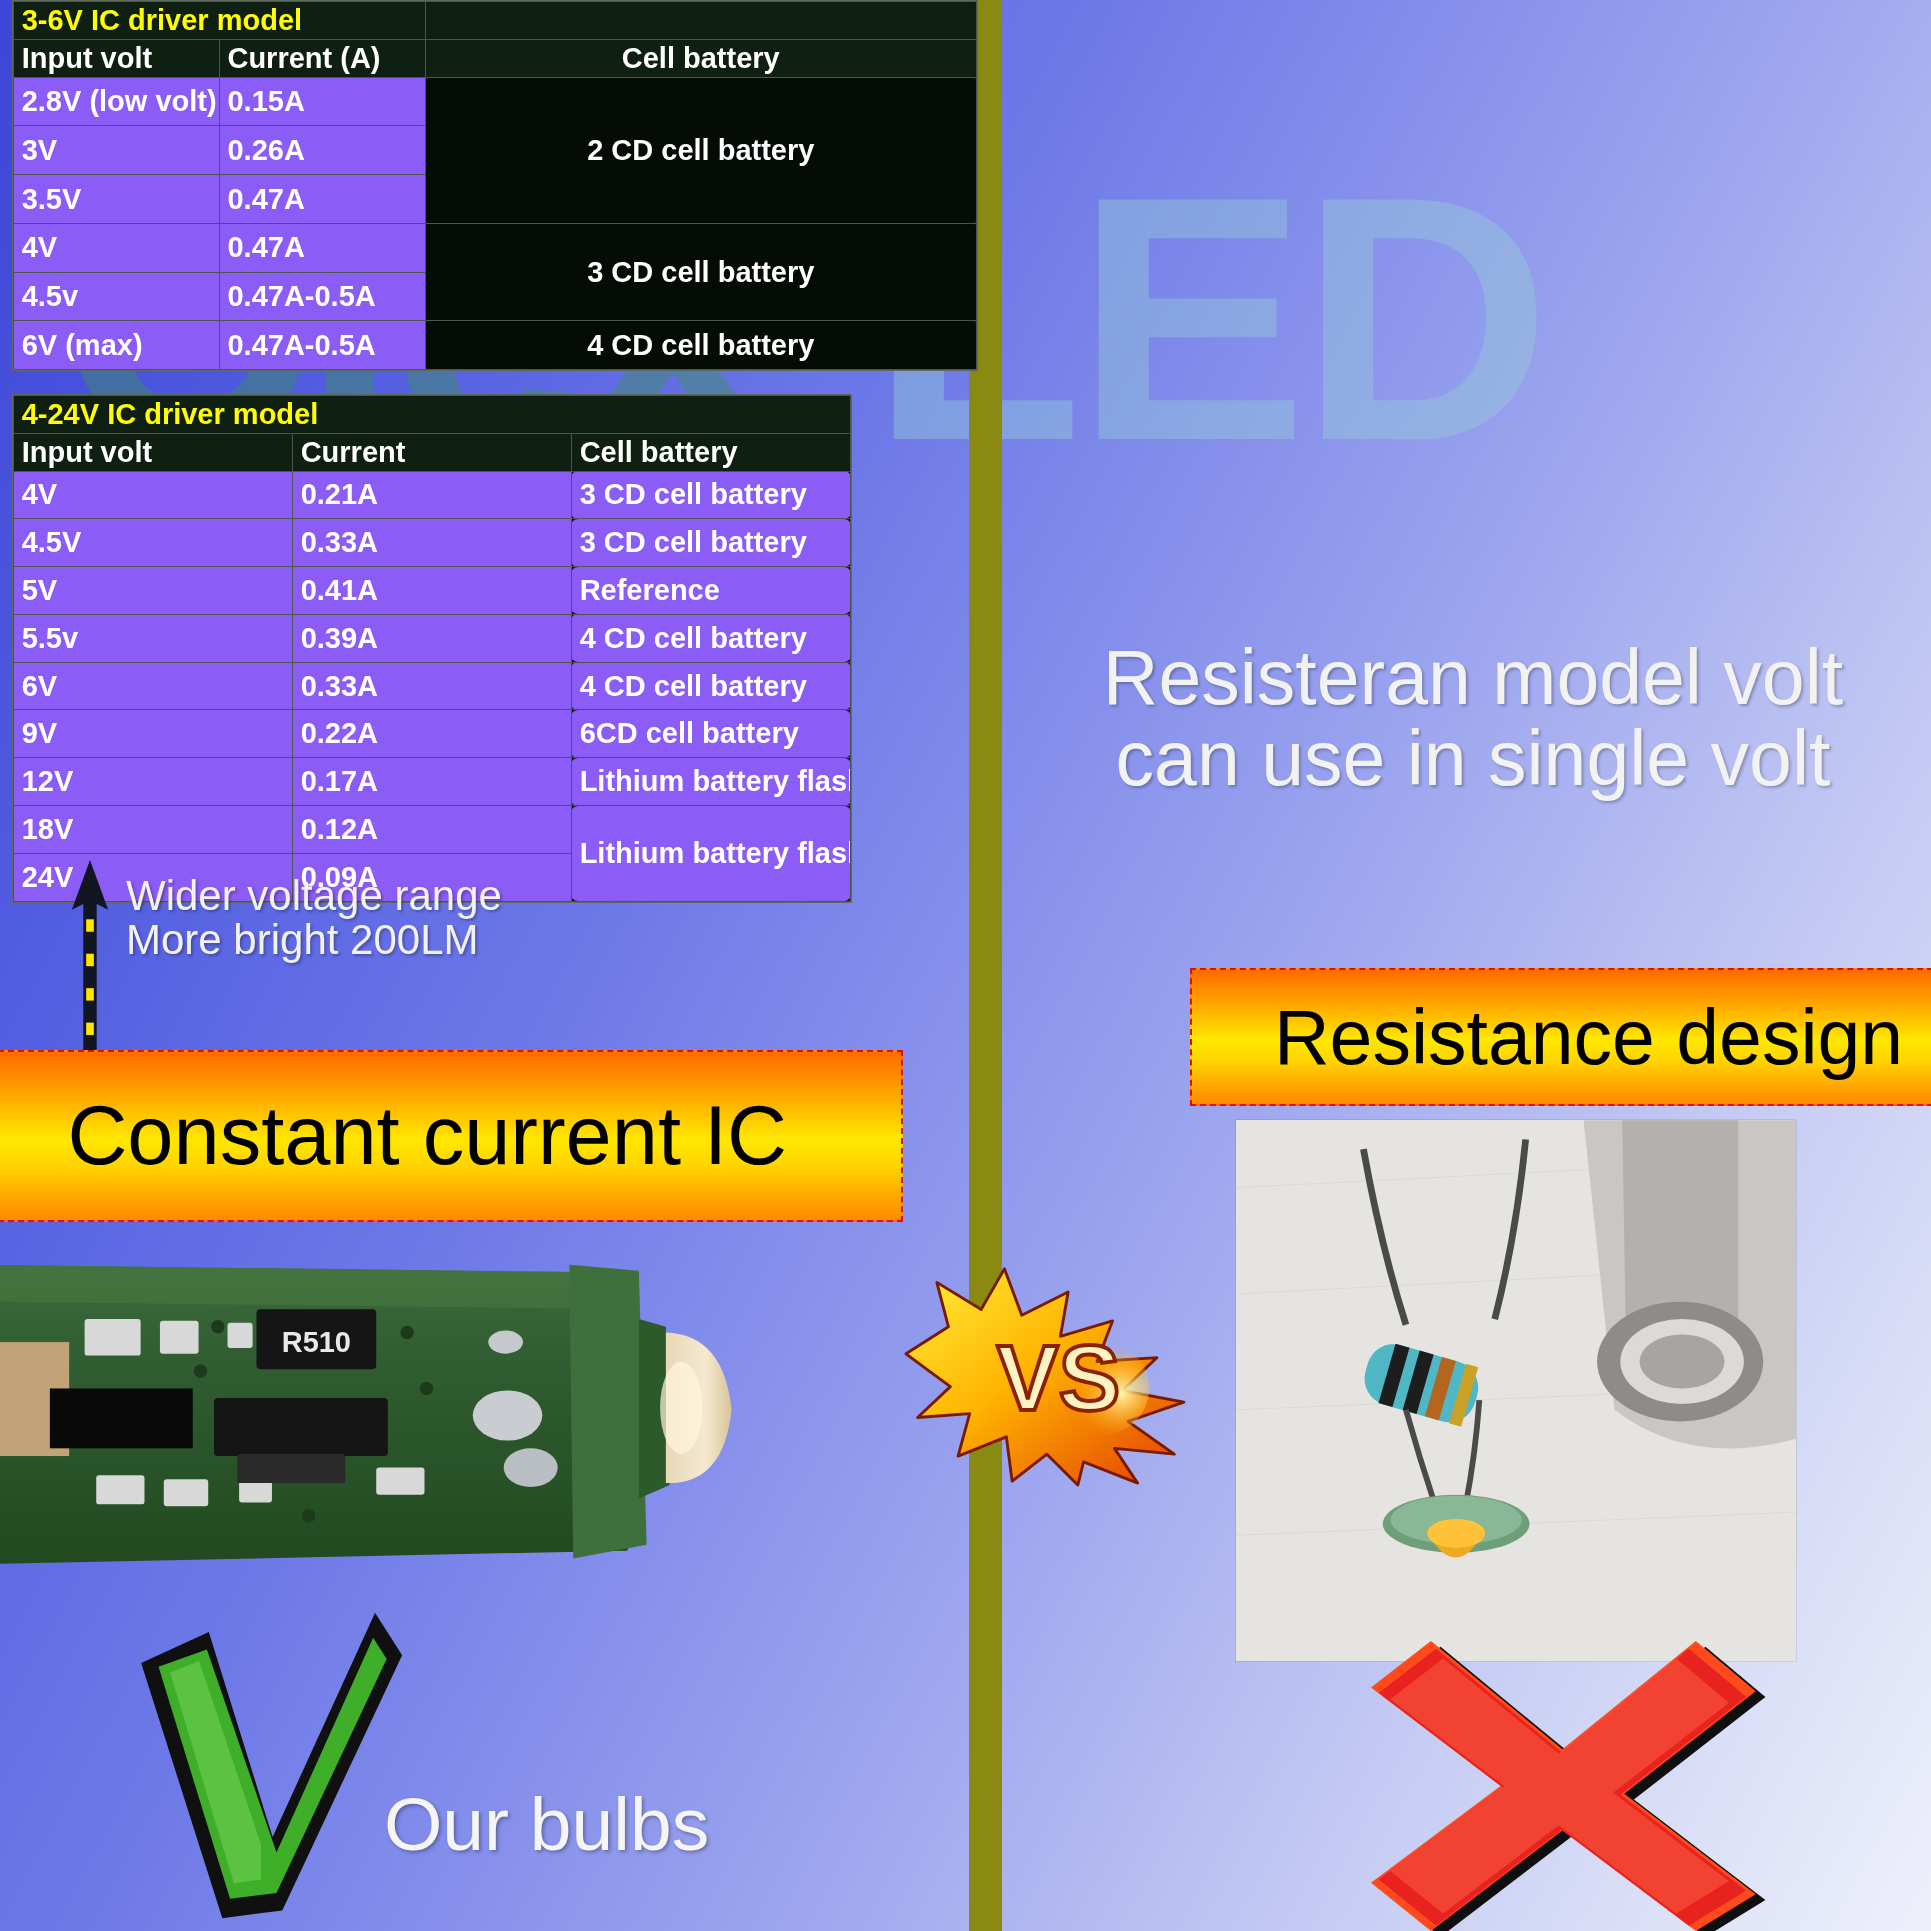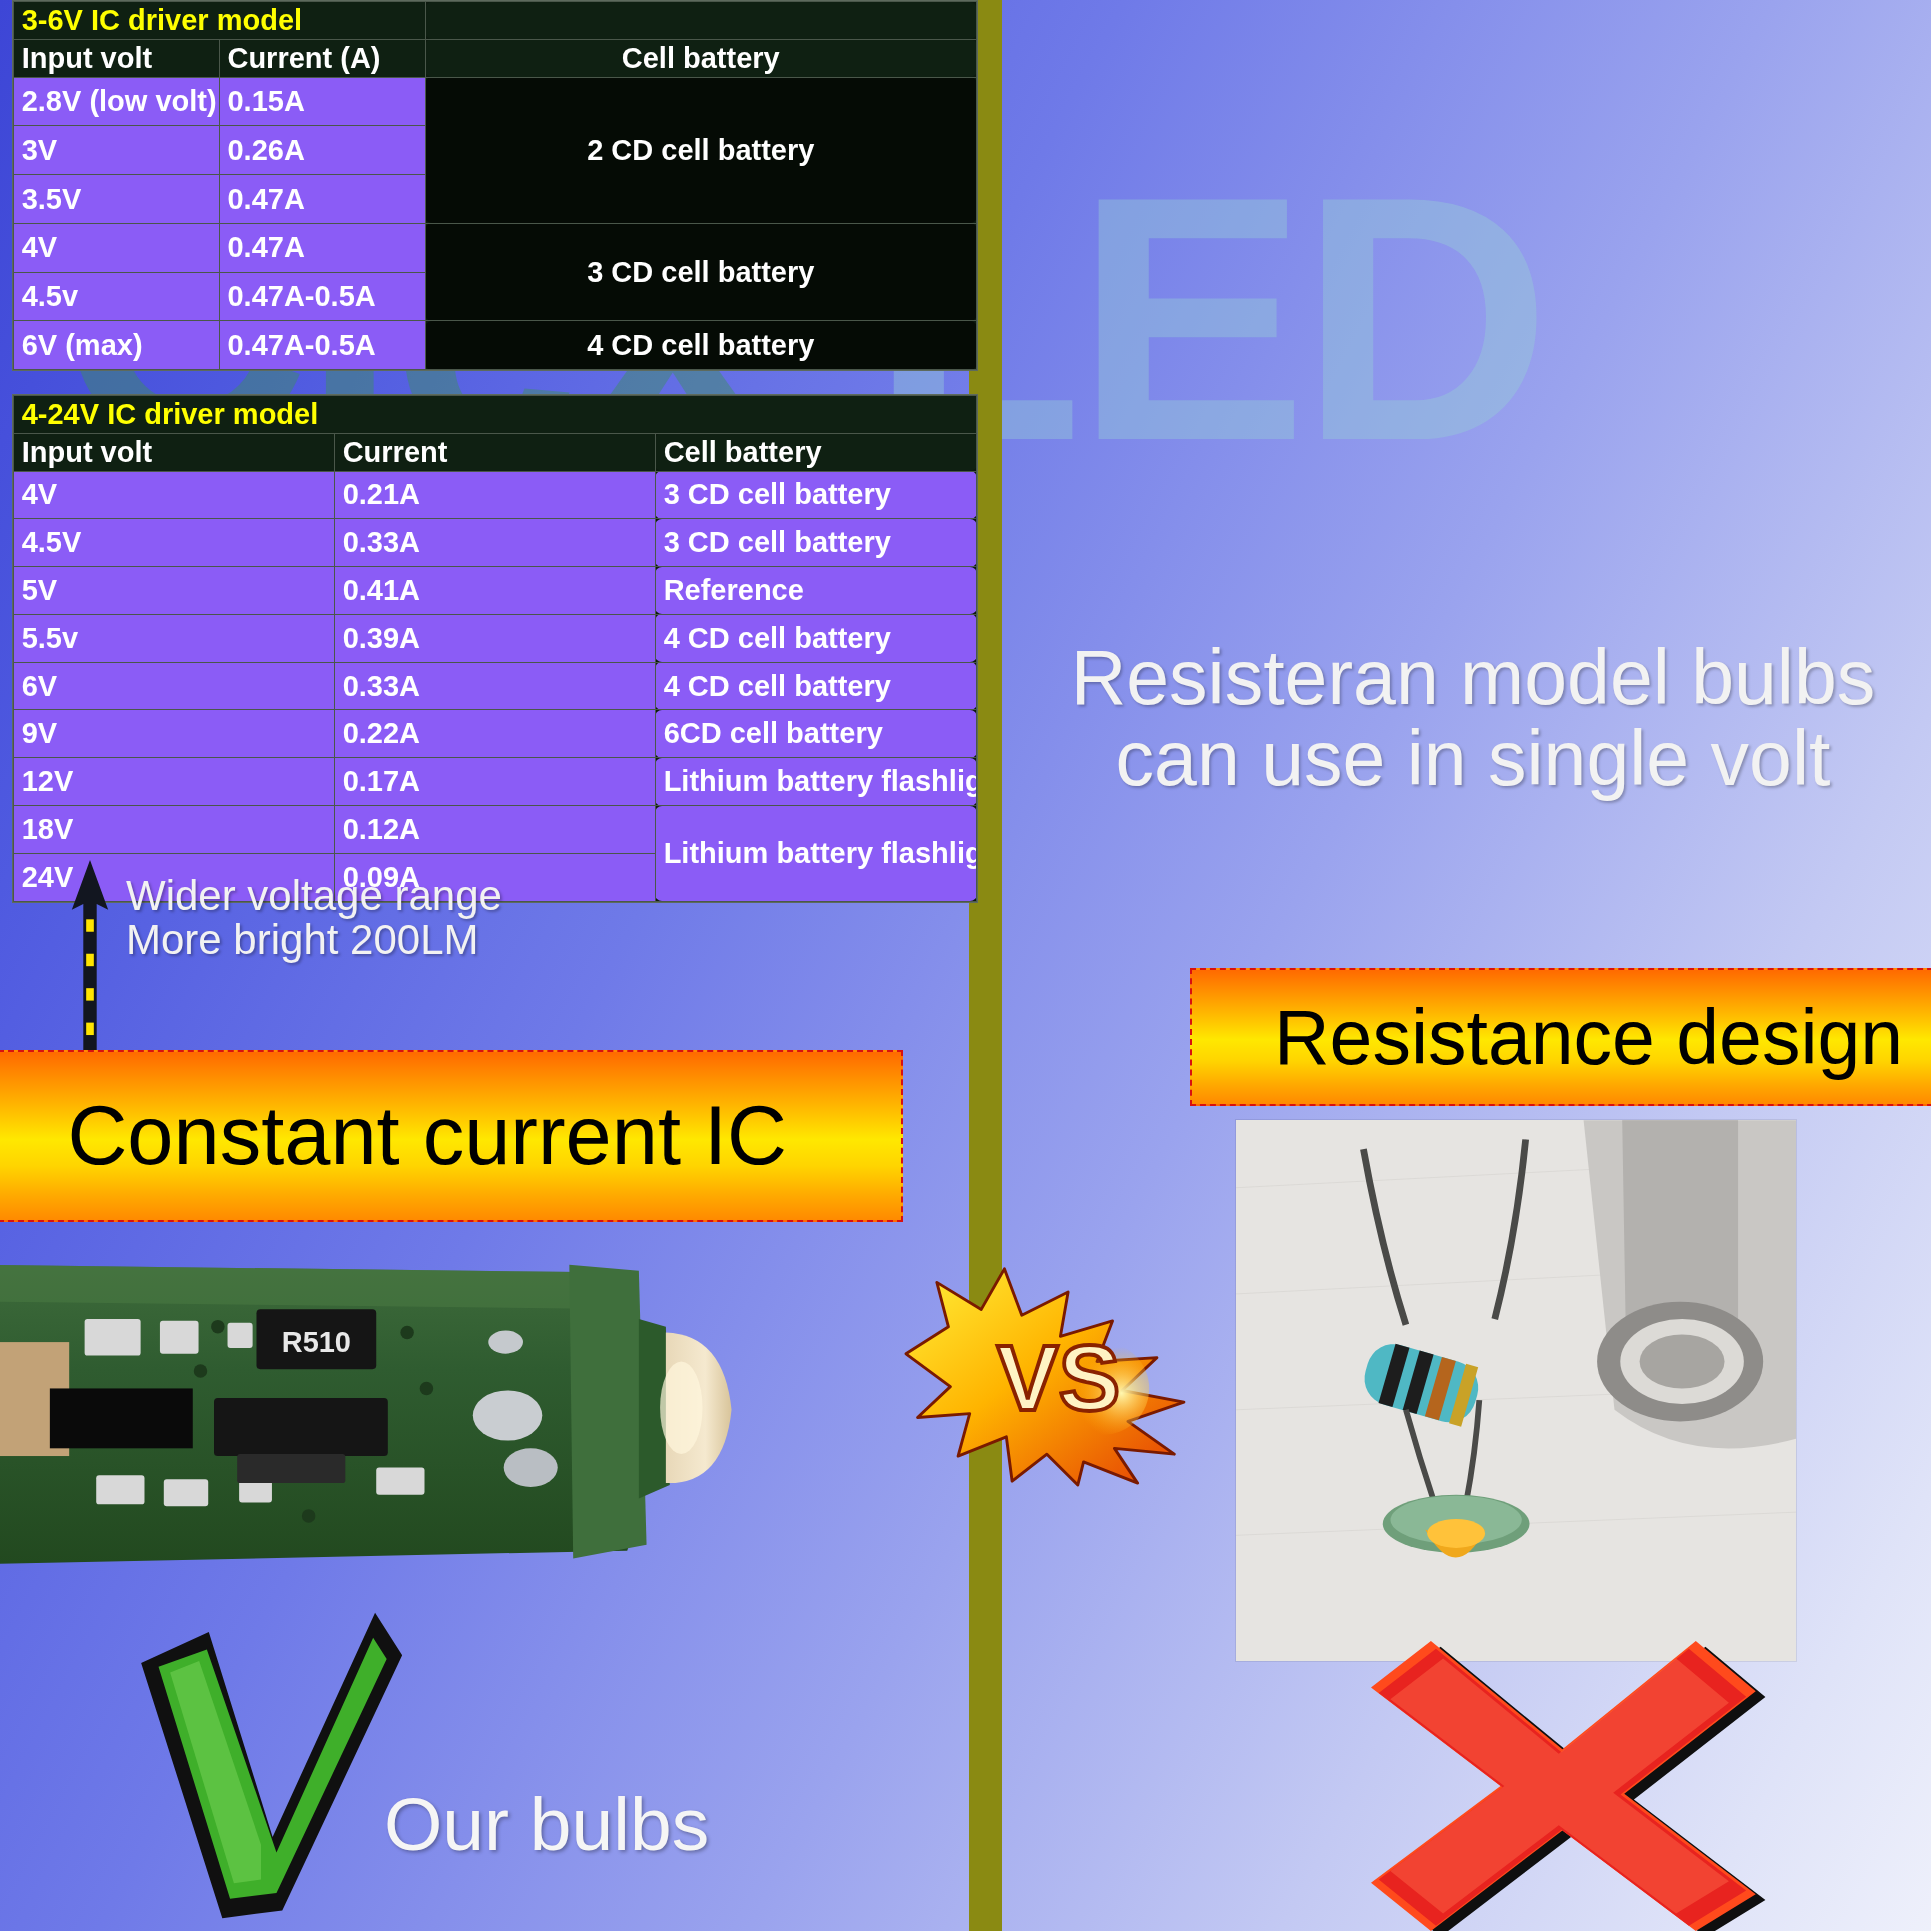--- a/index.html
+++ b/index.html
@@ -41,21 +41,21 @@
 
   
   .table-wrap {
     position: absolute;
     background: #0d1a0f;
     border: 1.9px solid #5d6a5d;
     box-sizing: border-box;
     margin-left: 12px;
   }
   #table1 { left: 0px; top: 0px; width: 966px; }
-  #table2 { left: 0px; top: 394px; width: 966px; }
+  #table2 { left: 0px; top: 394px; width: 840px; }
 
   table.dt {
     width: 100%;
     border-collapse: collapse;
     table-layout: fixed;
     color: #ffffff;
   }
   table.dt td, table.dt th {
     border: 1px solid #4a574a;
     padding: 1.9px 7.7px;
@@ -315,21 +315,21 @@
       <rect x="19" y="170" width="8" height="13"></rect>
     </g>
   </svg>
 
   <div class="callout-left">
     <div>Wider voltage range</div>
     <div>More bright 200LM</div>
   </div>
 
   <div class="callout-right">
-    <div class="l1">Resisteran model bulbs</div>
+    <div class="l1">Resisteran model volt</div>
     <div class="l2">can use in single volt</div>
   </div>
 
   <div class="banner" id="banner-ic">
     <span>Constant current IC</span>
   </div>
   <div class="banner" id="banner-res">
     <span>Resistance design</span>
   </div>
 

